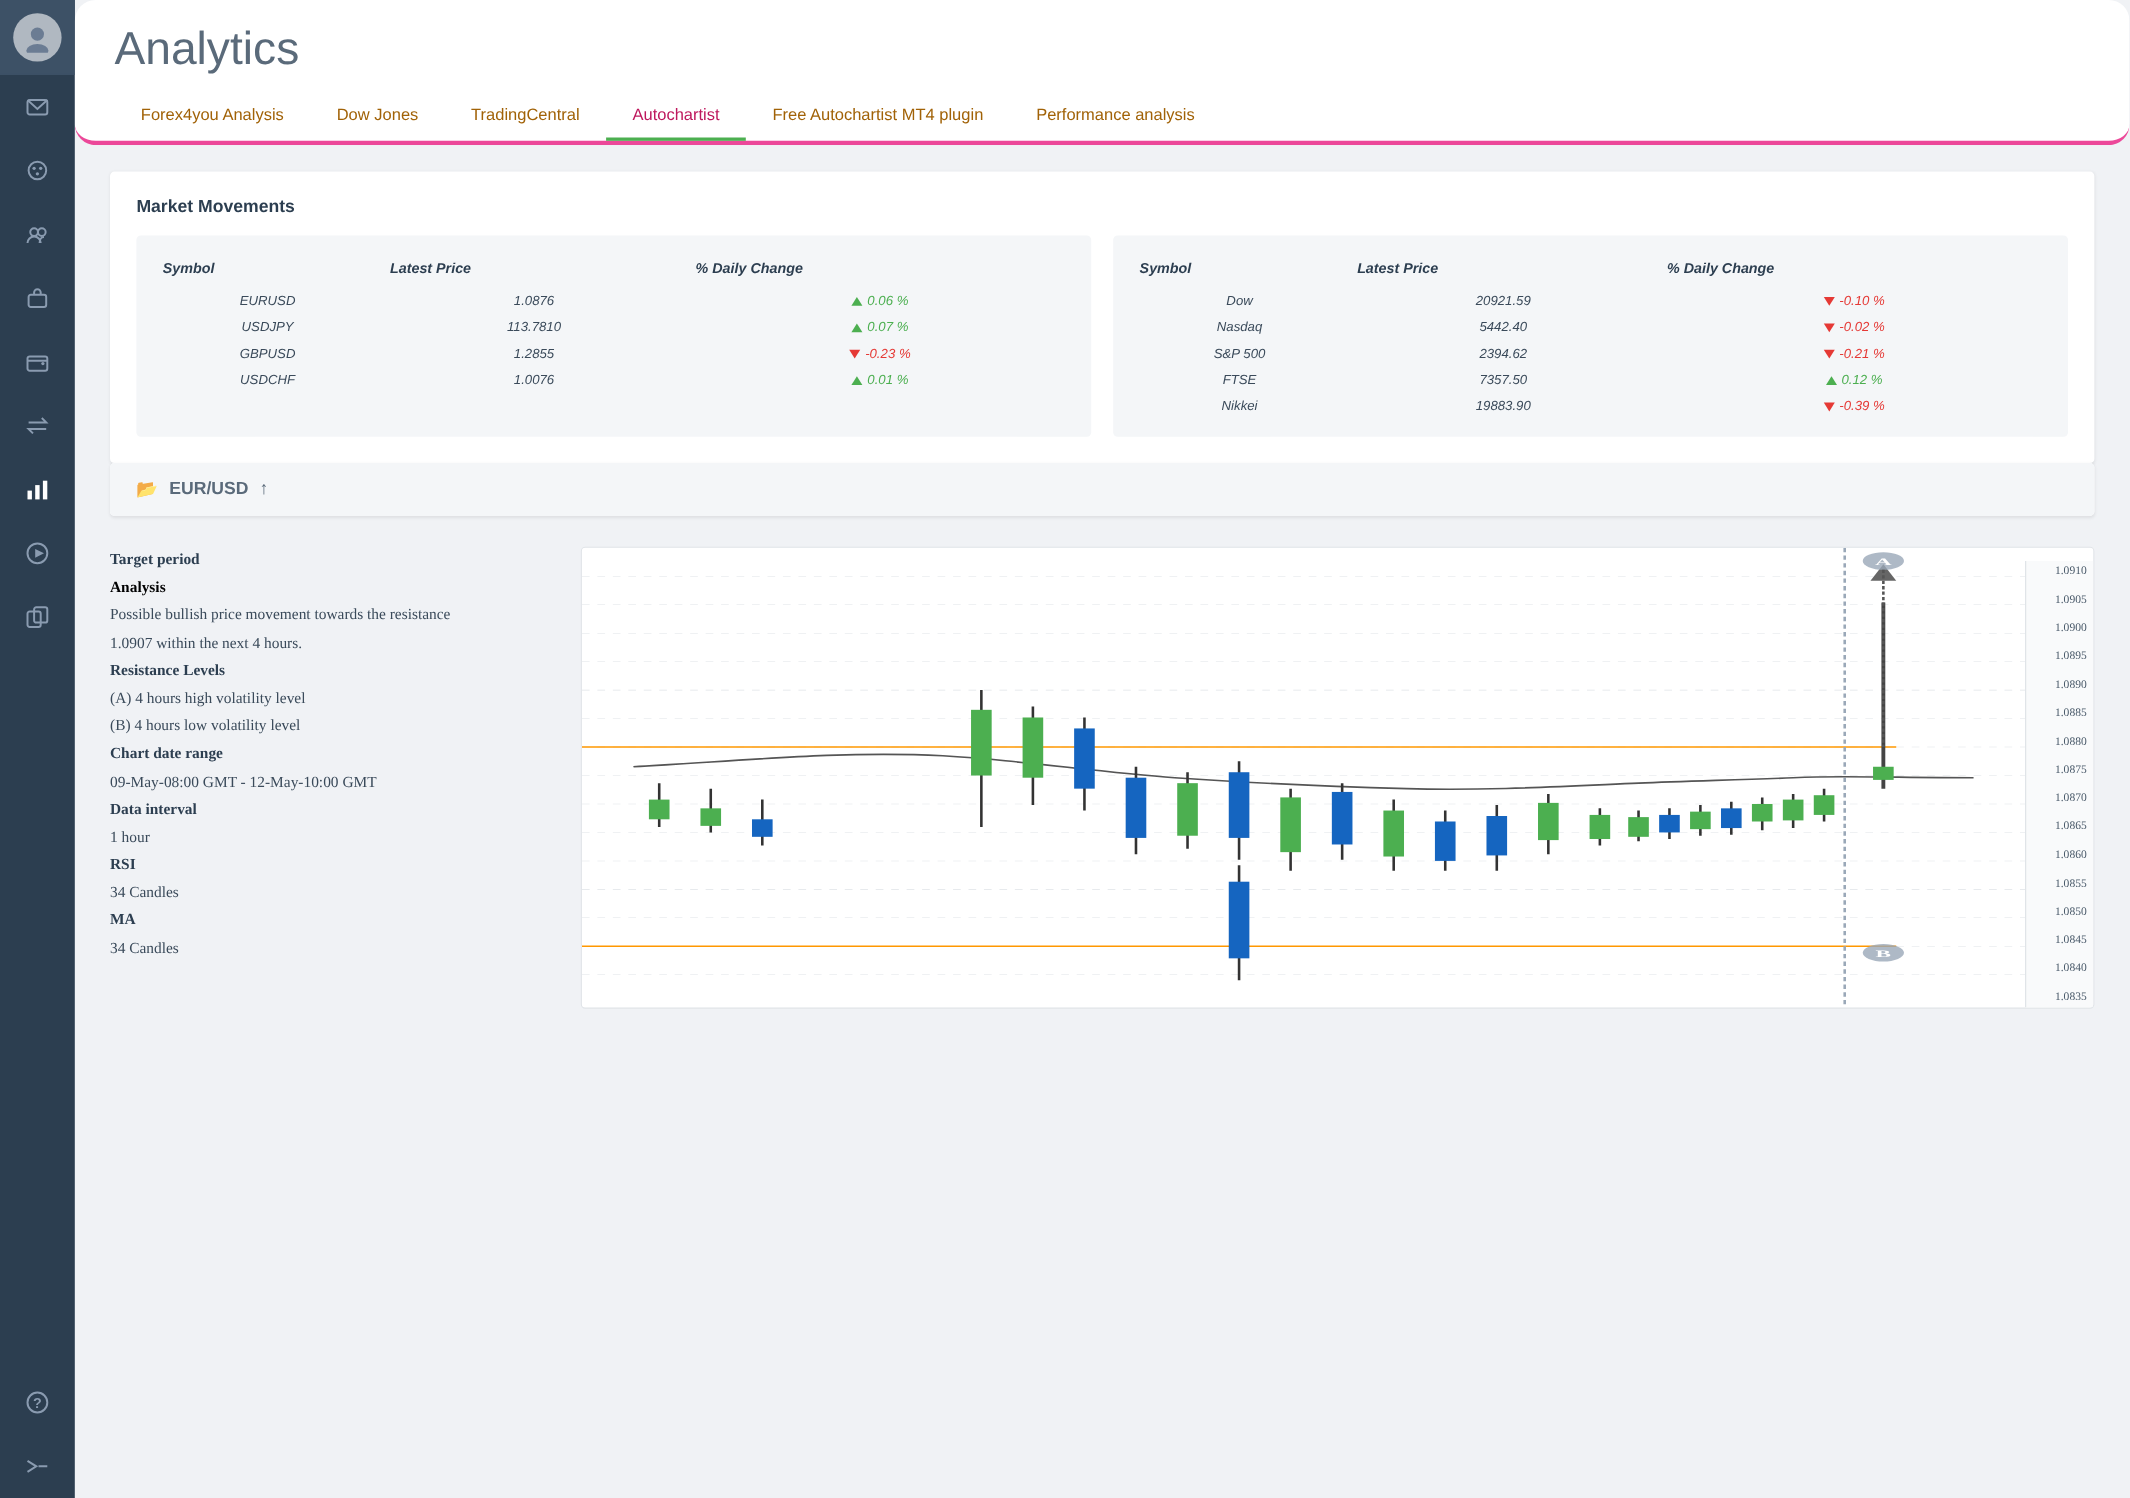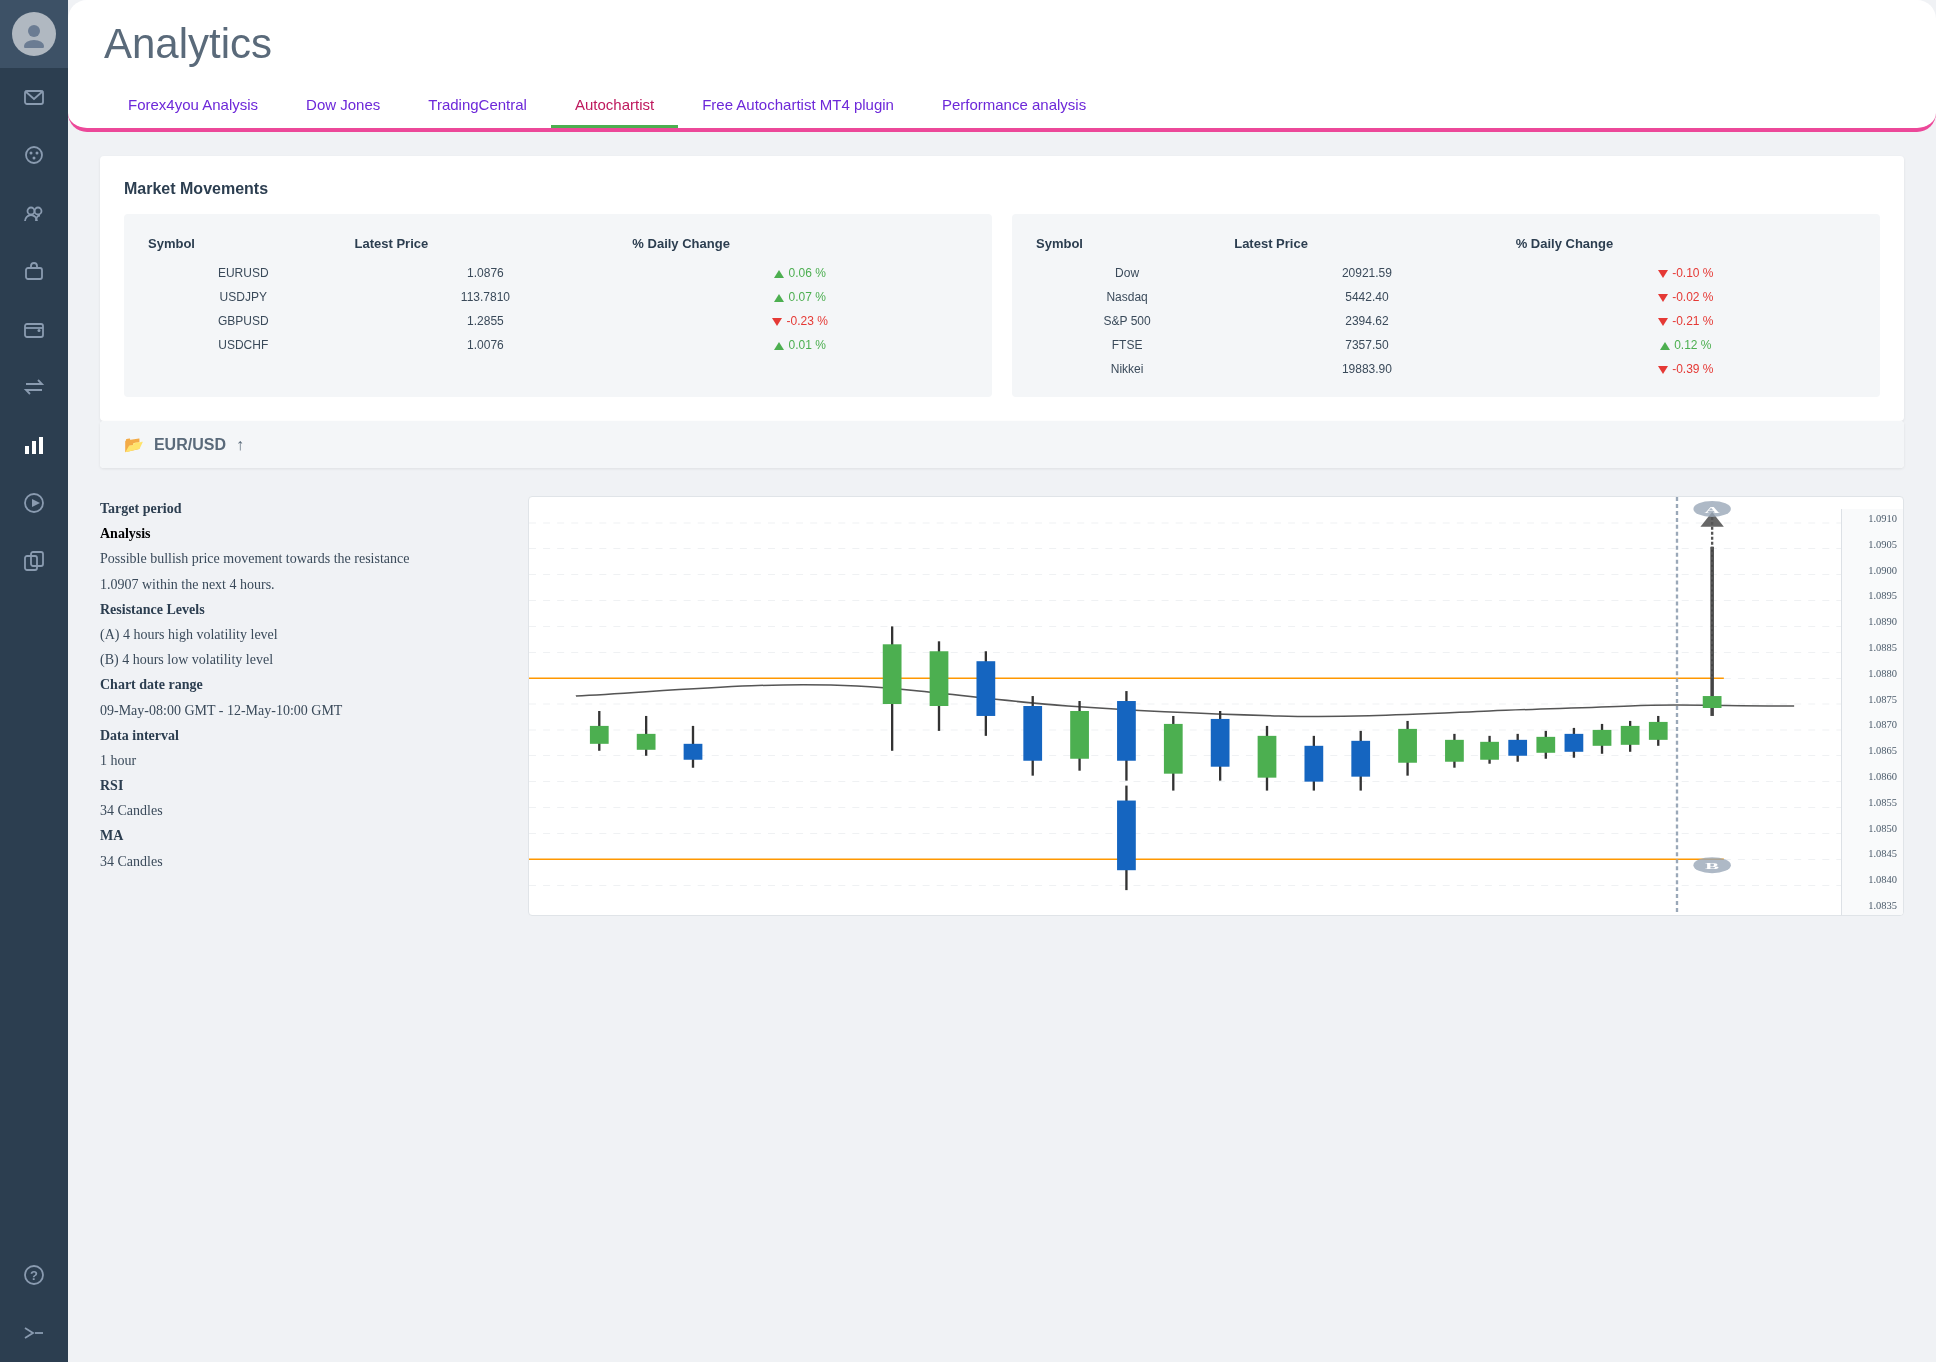--- a/index.html
+++ b/index.html
@@ -68,21 +68,21 @@
       color: #5a6a7a;
       margin-bottom: 16px;
     }
     .tabs {
       display: flex;
       gap: 0;
     }
     .tab {
       padding: 12px 24px;
       font-size: 15px;
-      color: #6d28d9;
+      color: #a16207;
       cursor: pointer;
       border-bottom: 3px solid transparent;
       white-space: nowrap;
     }
     .tab.active {
       color: #be185d;
       border-bottom: 3px solid #4caf50;
     }
 
     
@@ -101,20 +101,21 @@
     }
     .card-title {
       font-size: 16px;
       font-weight: 700;
       color: #2c3e50;
       margin-bottom: 16px;
     }
     .market-tables {
       display: flex;
       gap: 20px;
+      font-style: italic;
     }
     .market-table {
       flex: 1;
       background: #f4f6f8;
       border-radius: 4px;
       padding: 16px;
     }
     table {
       width: 100%;
       border-collapse: collapse;

